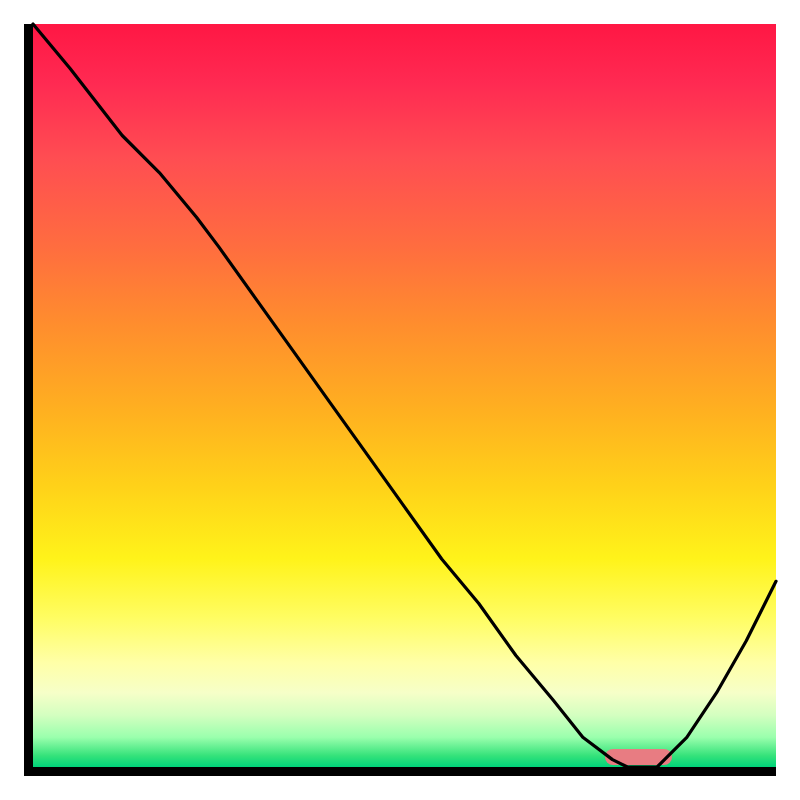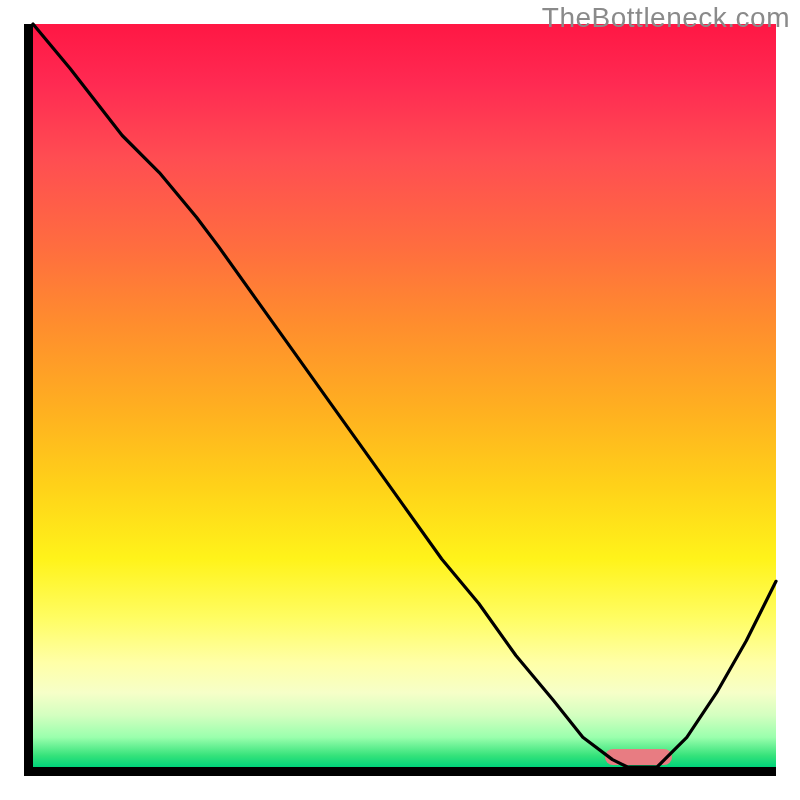--- a/index.html
+++ b/index.html
@@ -68,21 +68,20 @@
     width: 100%;
     height: 100%;
     z-index: 4;
     overflow: visible;
   }
 </style>
 </head>
 <body>
 
 <div class="chart-wrap">
-  <div class="watermark">TheBottleneck.com</div>
   <div class="plot-area">
     <div class="gradient"></div>
     <div class="marker" style="left: 572.11px; width: 66.87px; bottom: 2px; background: rgb(232, 124, 130);"></div>
     <svg class="curve" viewBox="0 0 743 743" preserveAspectRatio="none">
       <path d="M0.0 0.0 L37.1 44.6 L89.2 111.5 L126.3 148.6 L163.5 193.2 L185.8 222.9 L222.9 274.9 L260.1 326.9 L297.2 378.9 L334.4 430.9 L371.5 482.9 L408.7 535.0 L445.8 579.5 L482.9 631.5 L520.1 676.1 L549.8 713.3 L579.5 735.6 L594.4 743.0 L609.3 743.0 L624.1 743.0 L653.8 713.3 L683.6 668.7 L713.3 616.7 L743.0 557.3" fill="none" stroke="#000" stroke-width="3.2" stroke-linejoin="round" stroke-linecap="round"></path>
     </svg>
   </div>
 </div>
 
 </body></html>

